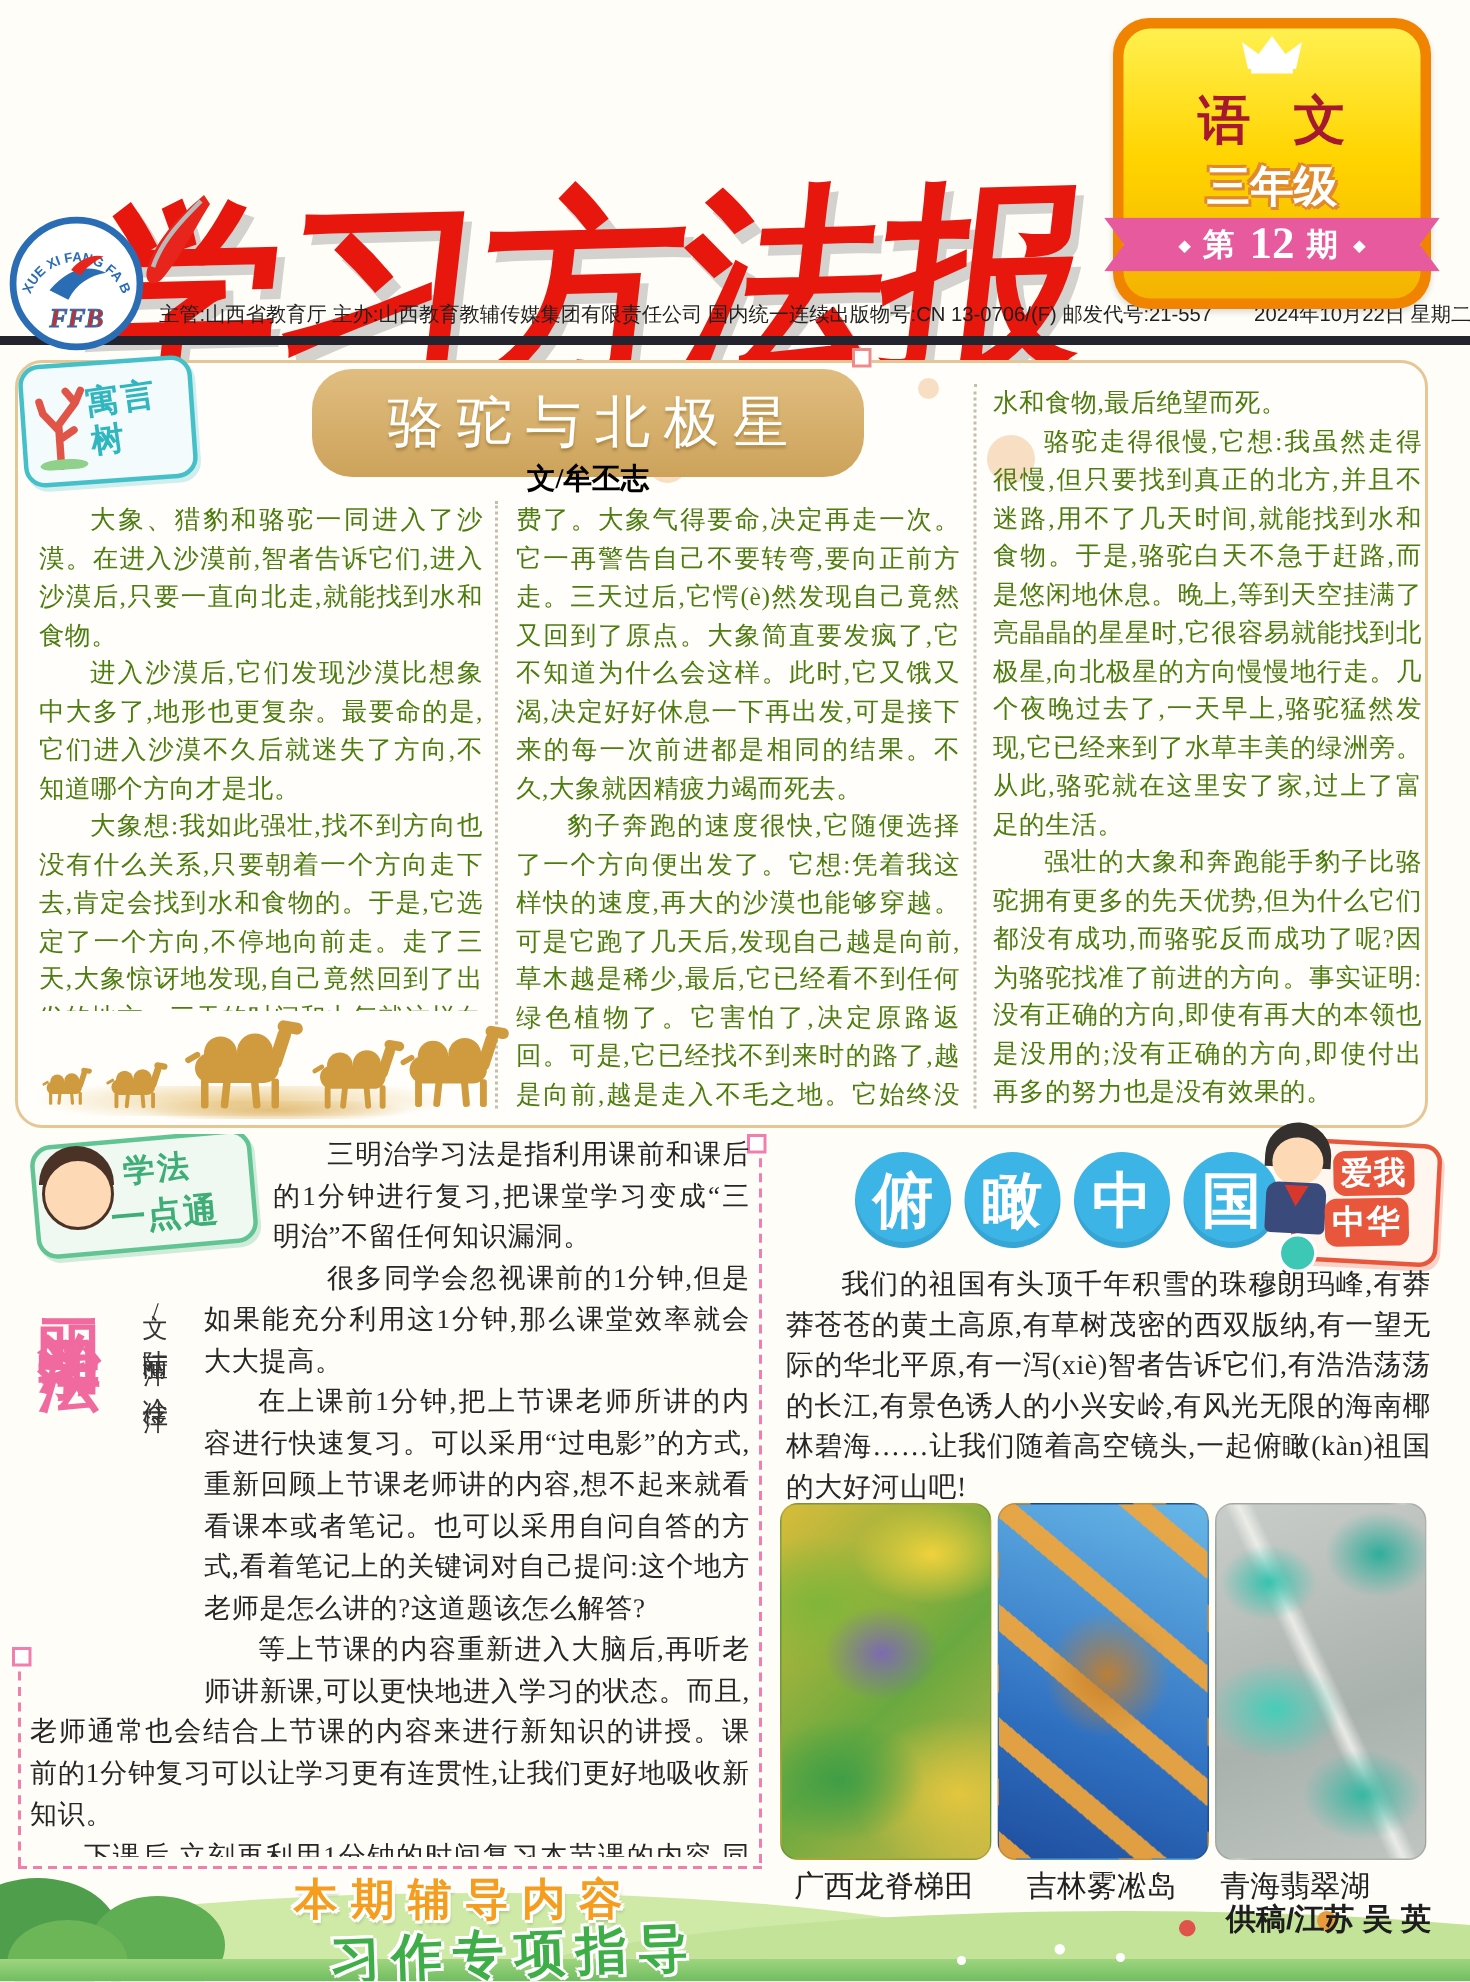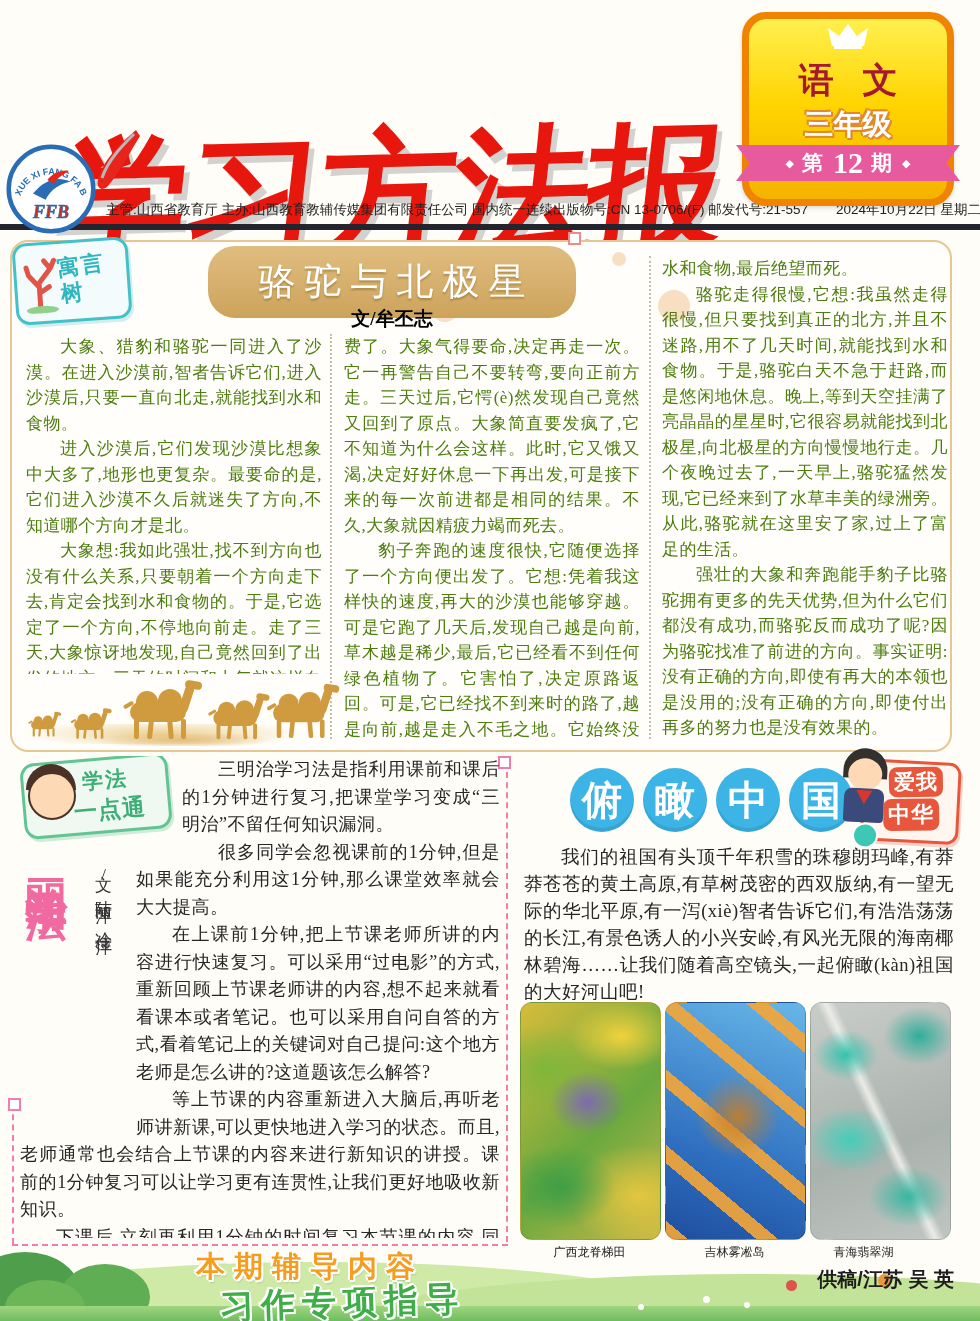--- a/index.html
+++ b/index.html
@@ -139,21 +139,21 @@
         radial-gradient(60px 60px at 52% 48%, rgba(199,127,40,.9), rgba(199,127,40,0) 70%),
         repeating-linear-gradient(40deg, rgba(245,166,55,.9) 0 14px, rgba(245,166,55,0) 14px 58px),
         linear-gradient(200deg,#67b7e8 0%,#2f6fc0 65%,#1f4e9e 100%);}
   .ph3{left:292px;background:
         radial-gradient(45px 35px at 25% 22%, #35c2ae, rgba(53,194,174,0) 72%),
         radial-gradient(50px 40px at 78% 14%, #2fae9b, rgba(47,174,155,0) 72%),
         radial-gradient(62px 46px at 28% 58%, #45cdb8, rgba(69,205,184,0) 72%),
         radial-gradient(56px 42px at 70% 82%, #38b7a2, rgba(56,183,162,0) 72%),
         linear-gradient(65deg, rgba(255,255,255,0) 46%, rgba(240,240,236,.9) 50%, rgba(255,255,255,0) 54%),
         linear-gradient(160deg,#c9cdc9 0%,#aab2ae 60%,#bfc6c2 100%);}
-  .caption{position:absolute;top:492px;width:139px;text-align:center;font-size:12px;color:#222;}
+  .caption{position:absolute;top:492px;width:139px;text-align:center;font-size:20px;color:#222;}
   .cap1{left:2px;} .cap2{left:147px;} .cap3{left:276px;}
   .contrib{position:absolute;right:4px;top:514px;font-size:20px;font-weight:700;color:#1d1d1d;}
 
   
   .meadow{position:absolute;left:0;top:1246px;width:980px;height:75px;overflow:hidden;z-index:0;}
   .hill1{position:absolute;left:-90px;top:16px;width:820px;height:130px;background:#cfe9a6;border-radius:50%;}
   .hill2{position:absolute;left:290px;top:28px;width:920px;height:140px;background:#c2e398;border-radius:50%;}
   .grass-strip{position:absolute;left:0;top:60px;width:100%;height:15px;background:linear-gradient(#9fd57f,#6fbd60);}
   .bush{position:absolute;border-radius:50%;background:#5fae54;}
   .bush.b1{left:-30px;top:6px;width:110px;height:80px;background:#4f9e4b;}

